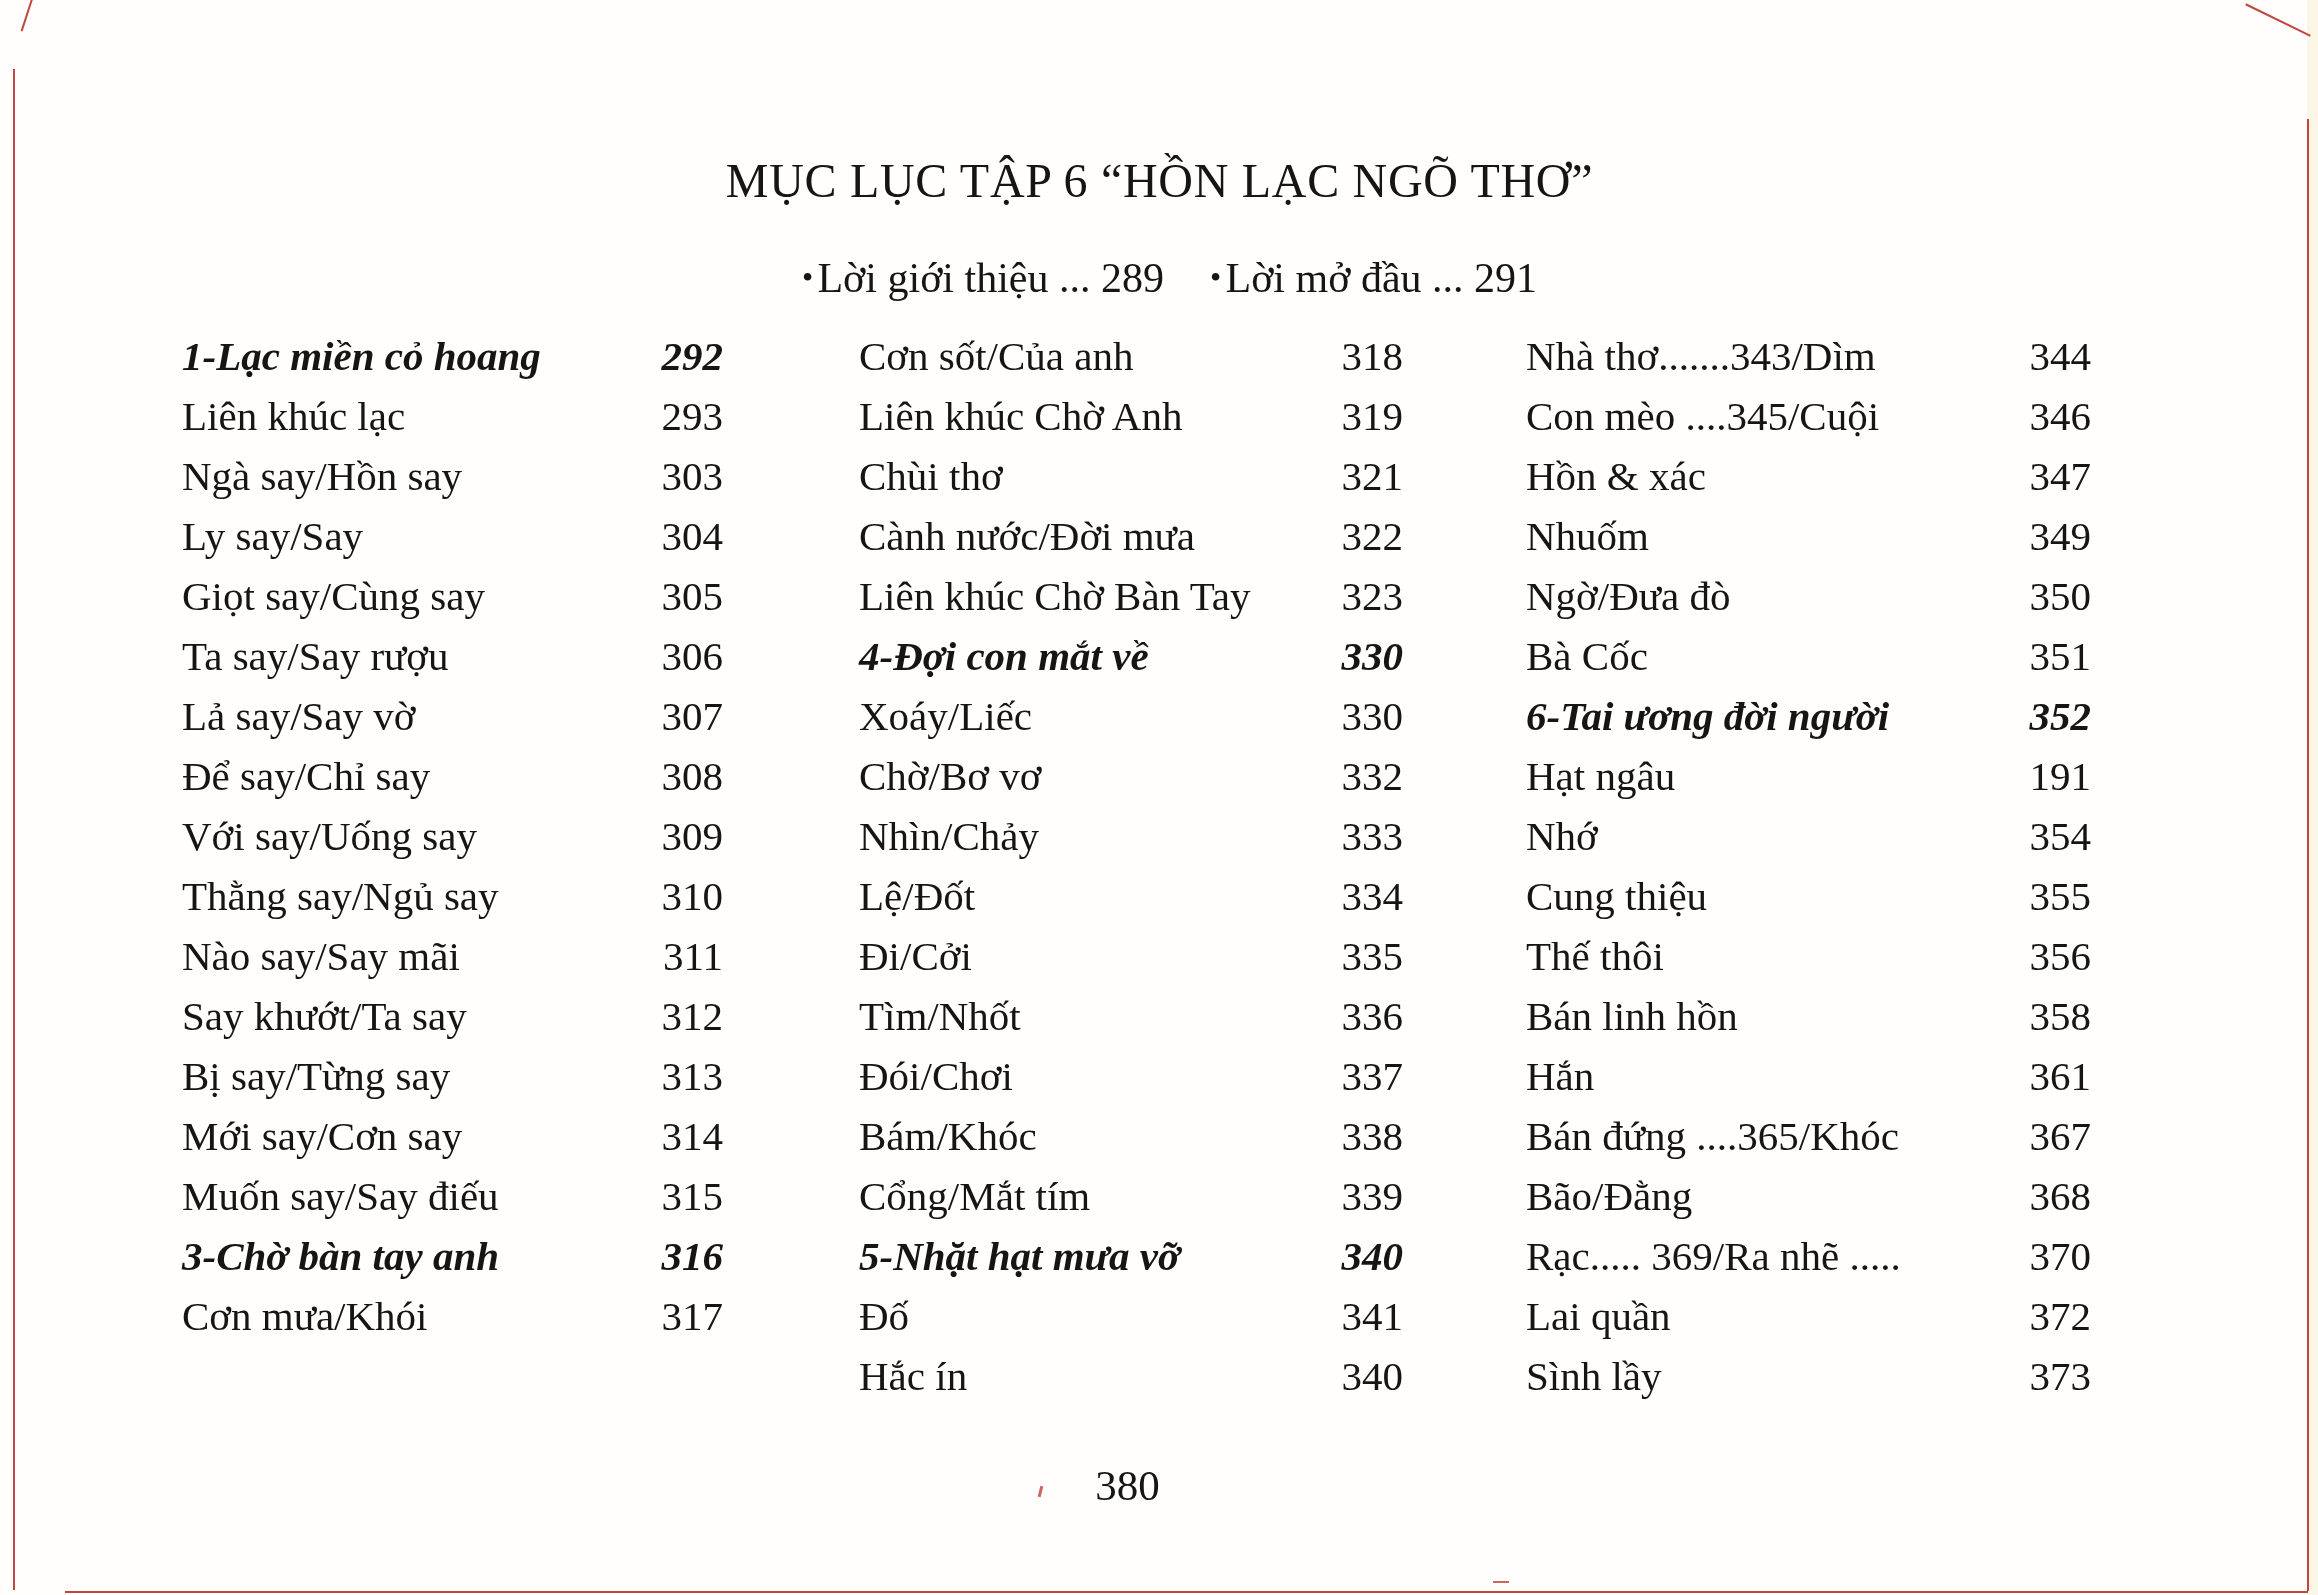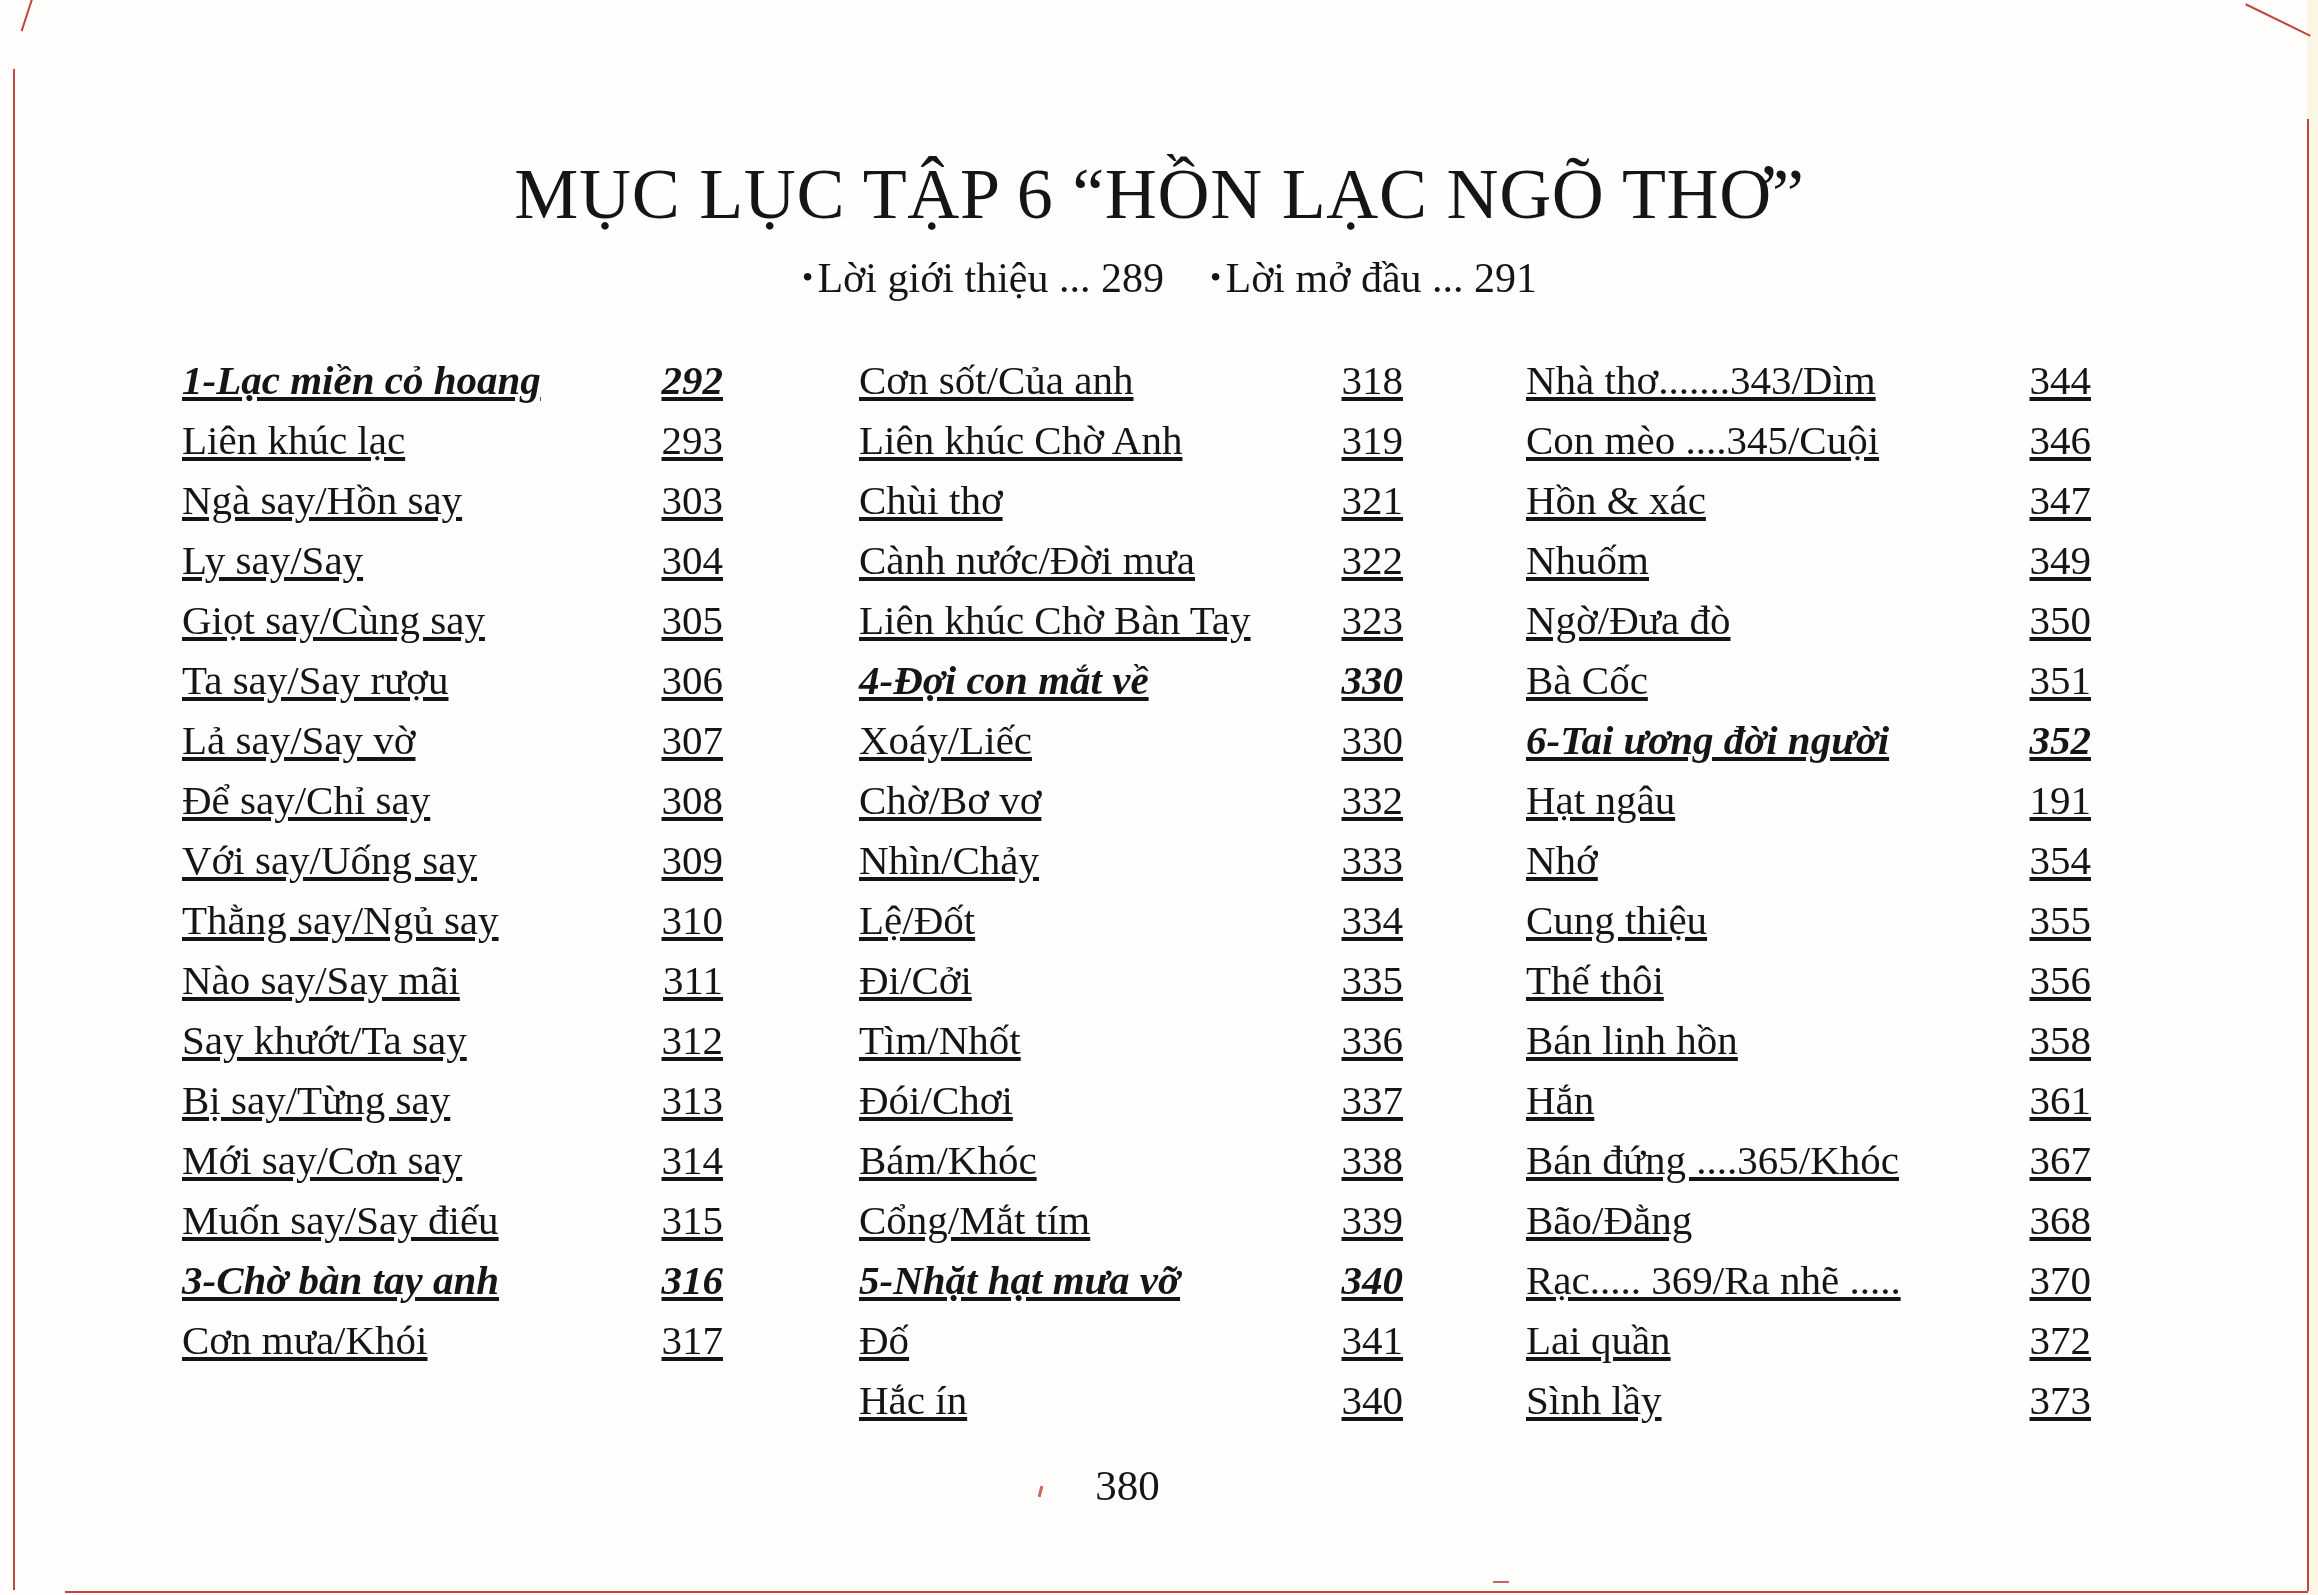--- a/index.html
+++ b/index.html
@@ -11,33 +11,33 @@
     color:#161513;
     overflow:hidden;
   }
   .edge-strip{
     position:absolute;right:0;top:0;width:11.6px;height:100%;
     background:#fbf6e6;
   }
   .title{
     position:absolute;top:153px;left:0;width:100%;
     text-align:center;
-    font-size:72px;
+    font-size:48px;
     letter-spacing:0.7px;
     font-weight:500;
     white-space:nowrap;
   }
   .subtitle{
     position:absolute;top:254px;left:10px;width:100%;
     display:flex;justify-content:center;gap:46px;
     font-size:42px;
   }
   .subtitle-item{white-space:nowrap;}
   .subtitle-item .bullet{font-size:32px;vertical-align:4.3px;margin-right:4.3px;}
-  .col{position:absolute;top:350px;text-decoration:underline;}
+  .col{position:absolute;top:326px;}
   .col-1{left:182px;width:541px;}
   .col-2{left:859px;width:544px;}
   .col-3{left:1526px;width:565px;}
   .row{
     display:flex;justify-content:space-between;align-items:baseline;
     height:60px;line-height:60px;
     font-size:41px;white-space:nowrap;
   }
   .row .label{overflow:visible;}
   .row .pagenum{margin-left:1px;}

